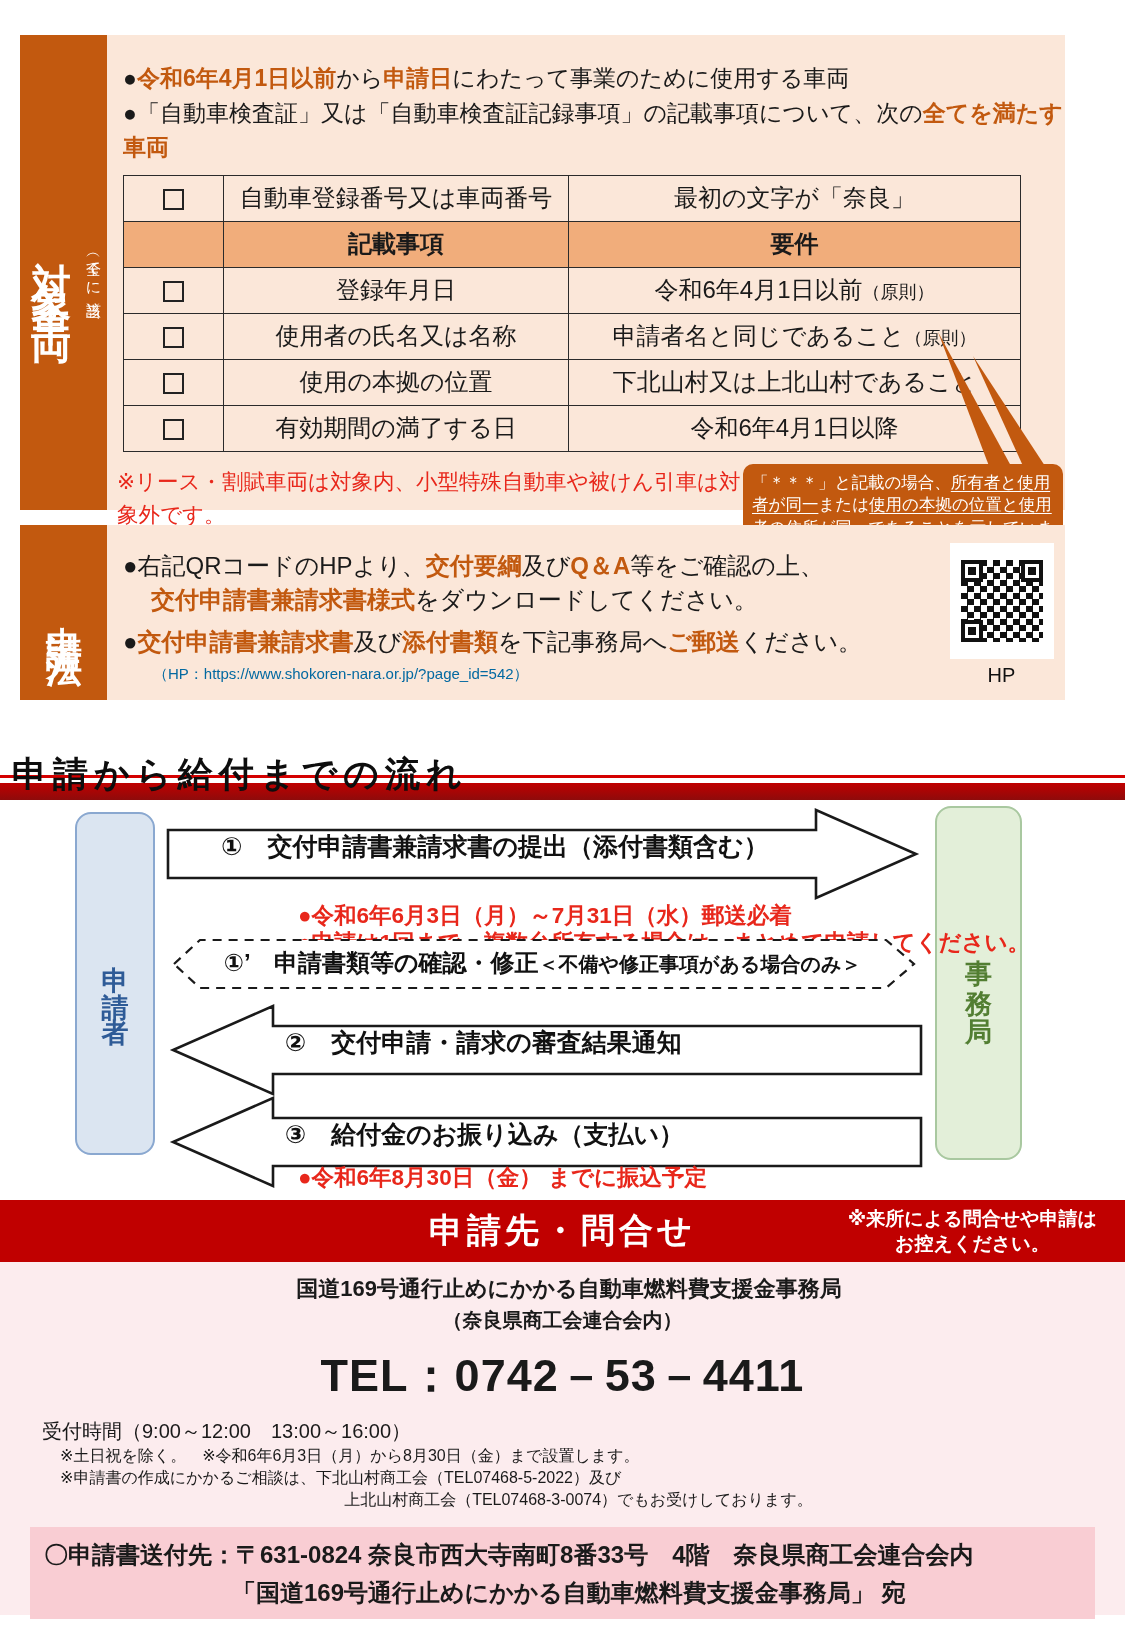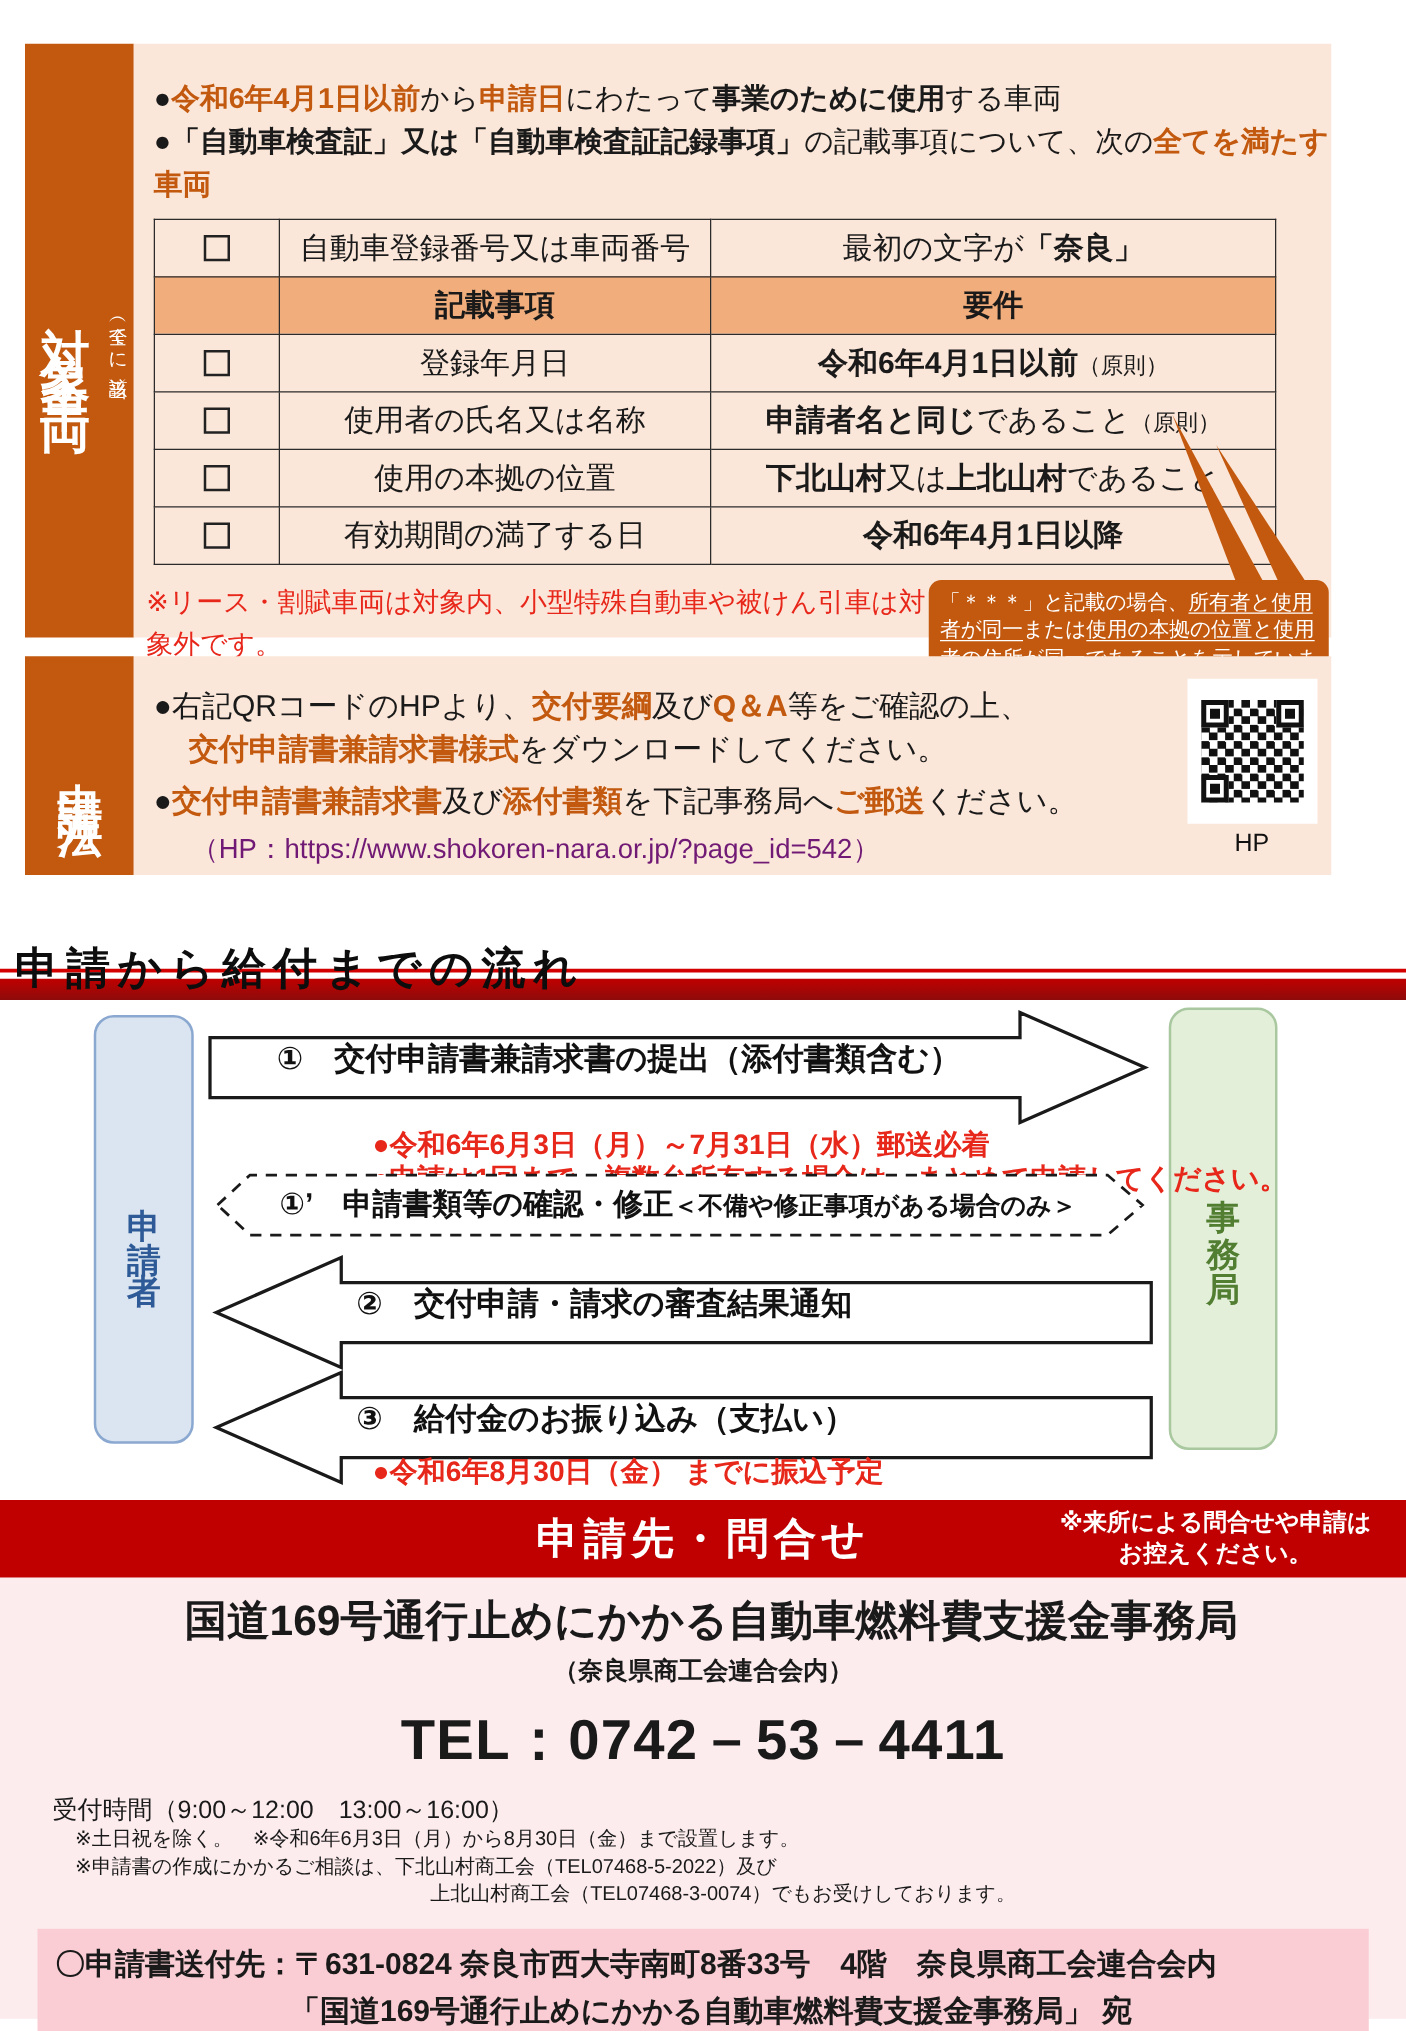--- a/index.html
+++ b/index.html
@@ -8,21 +8,21 @@
     font-family:"Liberation Sans","DejaVu Sans",sans-serif;color:#1a1a1a;
     -webkit-font-smoothing:antialiased;
   }
   
   .panel{display:flex;margin-left:20px;width:1045px;}
   .side-tab{width:87px;background:#c2590f;display:flex;align-items:center;justify-content:center;gap:4px;flex:none;}
   .v-main{writing-mode:vertical-rl;text-orientation:upright;color:#fff;font-weight:bold;}
   .v-note{writing-mode:vertical-rl;color:#fff;font-size:15px;letter-spacing:2px;}
   .panel-body{flex:1;background:#fbe7d9;position:relative;}
   .o{color:#c2590f;font-weight:bold;}
-  .bk{font-weight:bold;}
+  .bk{font-weight:normal;}
   
   .p1{margin-top:35px;height:475px;}
   .p1 .side-tab .v-main{font-size:40px;letter-spacing:22px;}
   .p1-bullets{padding:26px 0 0 16px;font-size:23px;line-height:1.5;}
   table.veh{border-collapse:collapse;margin:10px 0 0 16px;table-layout:fixed;}
   table.veh th,table.veh td{border:1.6px solid #2b2b2b;text-align:center;vertical-align:middle;height:45px;padding:0 4px;}
   table.veh th{background:#f1ad7b;font-size:24px;font-weight:bold;}
   table.veh td{background:#fbe7d9;font-size:24px;}
   .c0{width:100px;}.c1{width:345px;}.c2{width:452px;}
   .chk{display:inline-block;width:17px;height:17px;border:2px solid #222;background:transparent;vertical-align:middle;}
@@ -31,21 +31,21 @@
   .red-notes{flex:1;font-size:21.5px;line-height:1.55;color:#e8271b;padding-top:2px;}
   .callout{width:302px;background:#c2590f;color:#fff;border-radius:10px;padding:7px 9px;
            font-size:16.5px;line-height:1.38;position:relative;margin-right:2px;}
   .callout u{text-underline-offset:3px;}
   .tail-svg{position:absolute;right:0;top:-138px;pointer-events:none;}
   
   .p2{margin-top:15px;height:175px;}
   .p2 .side-tab .v-main{font-size:36px;letter-spacing:8px;}
   .p2-body{padding:24px 0 0 16px;font-size:24px;line-height:1.42;}
   .p2-line2{padding-left:28px;}
-  .p2-url{font-size:22px;padding-left:30px;margin-top:4px;color:#701a75;}
+  .p2-url{font-size:15px;padding-left:30px;margin-top:4px;color:#0369a1;}
   .qr-wrap{position:absolute;right:12px;top:18px;width:103px;text-align:center;}
   .qr-white{background:#fff;width:104px;height:116px;display:flex;align-items:center;justify-content:center;}
   .qr{width:82px;height:82px;position:relative;
       background:repeating-conic-gradient(#111 0% 25%, #fff 0% 50%);background-size:13px 13px;}
   .finder{position:absolute;width:22px;height:22px;border:4px solid #111;background:#fff;box-sizing:border-box;}
   .finder i{position:absolute;left:3px;top:3px;width:8px;height:8px;background:#111;display:block;}
   .f-tl{left:0;top:0;}.f-tr{right:0;top:0;}.f-bl{left:0;bottom:0;}
   .hp-label{font-size:20px;color:#111;margin-top:2px;}
   
   .flow-title-wrap{position:relative;height:50px;margin-top:50px;}
@@ -71,21 +71,21 @@
   .fr1{top:102px;}
   .fr3{top:364px;}
   
   .banner{position:relative;height:62px;background:#c00000;}
   .banner-title{position:absolute;left:0;right:0;top:50%;transform:translateY(-50%);
                 text-align:center;color:#fff;font-size:34px;font-weight:bold;letter-spacing:4px;}
   .banner-notes{position:absolute;right:28px;top:7px;color:#fff;font-size:19px;font-weight:bold;line-height:1.3;}
   .banner-notes .n2{text-align:center;}
   
   .contact{background:#fcecee;padding-top:10px;height:353px;box-sizing:border-box;}
-  .office-name{text-align:center;font-size:34px;font-weight:bold;margin:2px 0 0 13px;}
+  .office-name{text-align:center;font-size:22px;font-weight:bold;margin:2px 0 0 13px;}
   .office-sub{text-align:center;font-size:20px;font-weight:bold;margin-top:3px;}
   .tel{text-align:center;font-size:45px;font-weight:bold;letter-spacing:1px;margin-top:12px;}
   .hours-row{display:flex;margin-top:10px;padding:0 28px 0 42px;flex-direction:column;}
   .hours{font-size:20px;white-space:nowrap;padding-top:2px;}
   .hour-notes{flex:1;font-size:16px;line-height:1.38;padding-left:18px;}
   .hour-notes .hn3{text-align:center;}
   
   .mail-box{margin:16px 30px 0 30px;background:#f9cdd3;padding:12px 14px 10px 14px;}
   .mail1{font-size:24px;font-weight:bold;}
   .mail2{font-size:24px;font-weight:bold;padding-left:188px;margin-top:6px;}

